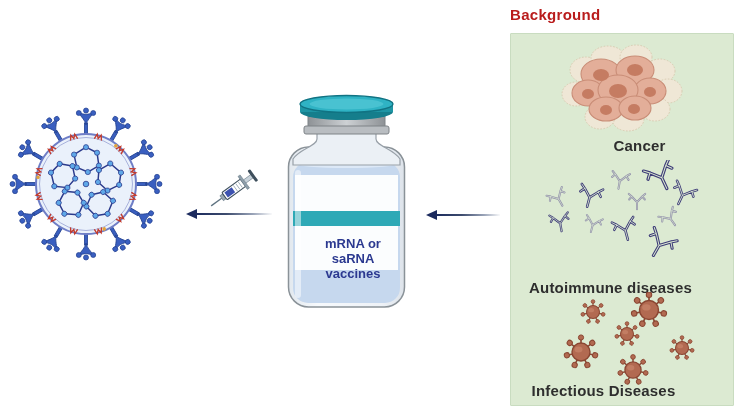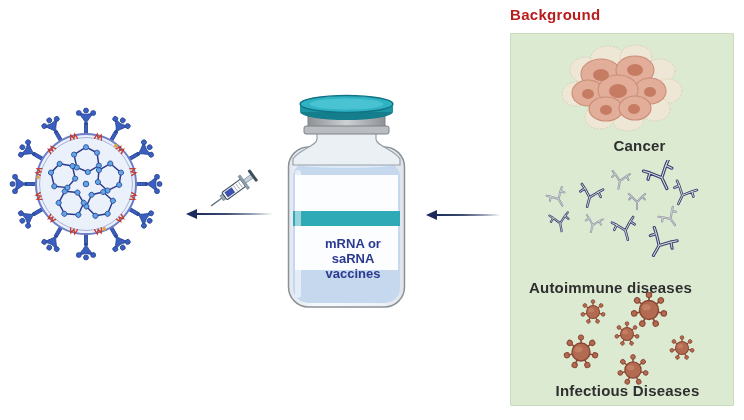--- a/index.html
+++ b/index.html
@@ -15,21 +15,21 @@
   #bg-title{
     position:absolute;left:510px;top:6px;width:223px;
     font-weight:bold;font-size:15px;color:#b91c1c;letter-spacing:.3px;
   }
   #panel{
     position:absolute;left:510px;top:33px;width:222px;height:371px;
     background:#dcead2;border:1px solid #c9dcc0;border-radius:1px;
   }
   #cancer-label{left:510px;top:137px;width:259px;}
   #autoimmune-label{left:510px;top:250px;width:201px;margin-top:29px;}
-  #infectious-label{left:534px;top:382px;width:187px;}
+  #infectious-label{left:510px;top:382px;width:187px;}
   #sars-label{
     position:absolute;left:16px;top:246px;width:136px;text-align:center;
     font-weight:bold;font-size:16px;color:#3a3a3a;letter-spacing:.3px;
   }
   #vial-text{
     position:absolute;left:288px;top:228px;width:130px;text-align:center;
     font-weight:bold;font-size:13px;line-height:15px;color:#2b3990;margin-top:8px;
   }
   .arrow{position:absolute;height:10px;}
   .arrow-head{

